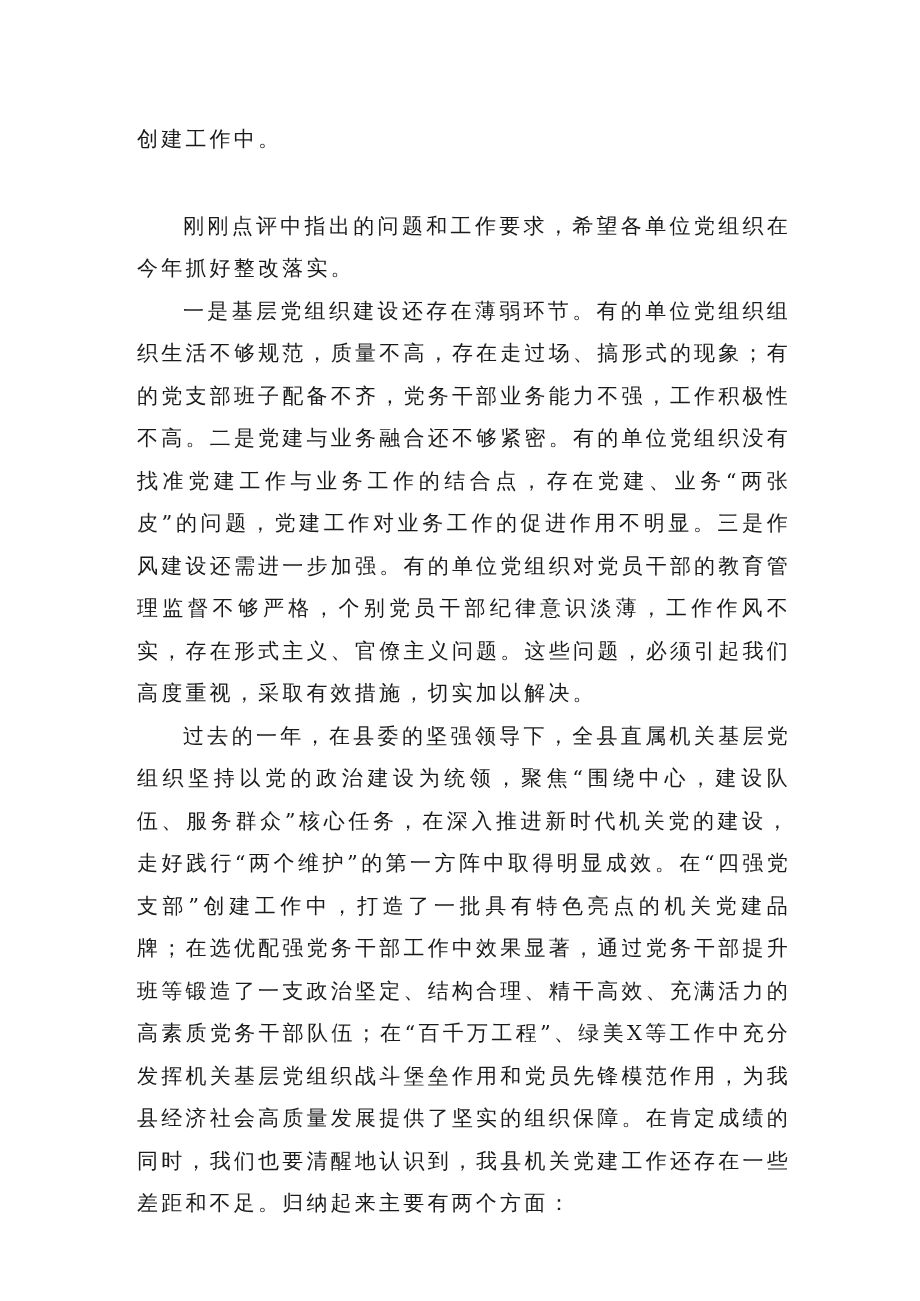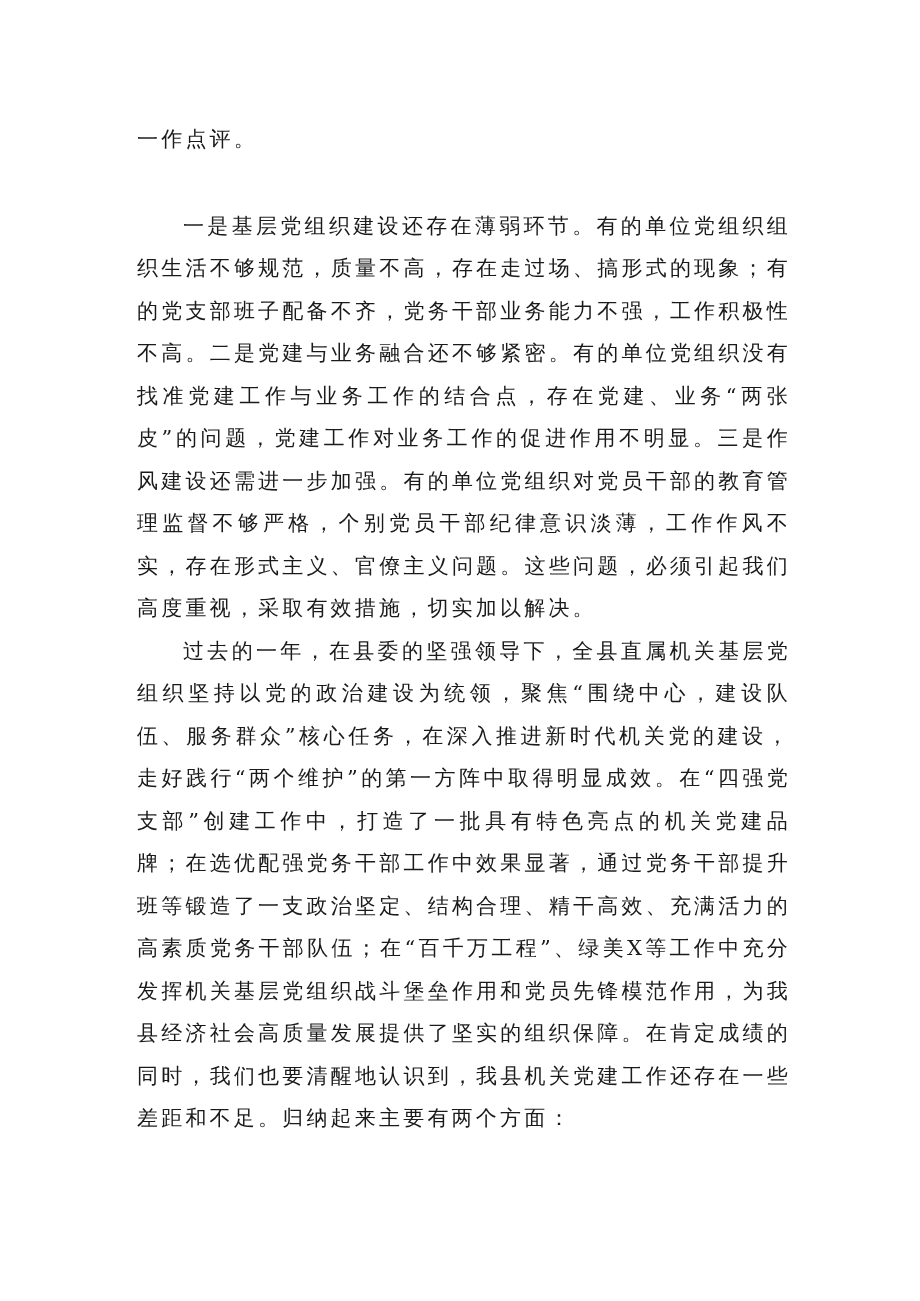--- a/index.html
+++ b/index.html
@@ -16,17 +16,18 @@
     letter-spacing: 3.2px;
   }
   .para { margin: 0; text-align: justify; text-align-last: left; }
   .para.indent { text-indent: 46px; }
   .gap { height: 44px; }
 </style>
 </head>
 <body>
 
 <div class="page">
-  <p class="para">一作点评。</p>
+  <p class="para">创建工作中。</p>
   <div class="gap"></div>
+  <p class="para indent">刚刚点评中指出的问题和工作要求，希望各单位党组织在今年抓好整改落实。</p>
   <p class="para indent">一是基层党组织建设还存在薄弱环节。有的单位党组织组织生活不够规范，质量不高，存在走过场、搞形式的现象；有的党支部班子配备不齐，党务干部业务能力不强，工作积极性不高。二是党建与业务融合还不够紧密。有的单位党组织没有找准党建工作与业务工作的结合点，存在党建、业务“两张皮”的问题，党建工作对业务工作的促进作用不明显。三是作风建设还需进一步加强。有的单位党组织对党员干部的教育管理监督不够严格，个别党员干部纪律意识淡薄，工作作风不实，存在形式主义、官僚主义问题。这些问题，必须引起我们高度重视，采取有效措施，切实加以解决。</p>
   <p class="para indent">过去的一年，在县委的坚强领导下，全县直属机关基层党组织坚持以党的政治建设为统领，聚焦“围绕中心，建设队伍、服务群众”核心任务，在深入推进新时代机关党的建设，走好践行“两个维护”的第一方阵中取得明显成效。在“四强党支部”创建工作中，打造了一批具有特色亮点的机关党建品牌；在选优配强党务干部工作中效果显著，通过党务干部提升班等锻造了一支政治坚定、结构合理、精干高效、充满活力的高素质党务干部队伍；在“百千万工程”、绿美X等工作中充分发挥机关基层党组织战斗堡垒作用和党员先锋模范作用，为我县经济社会高质量发展提供了坚实的组织保障。在肯定成绩的同时，我们也要清醒地认识到，我县机关党建工作还存在一些差距和不足。归纳起来主要有两个方面：</p>
 </div>
 
 </body></html>

